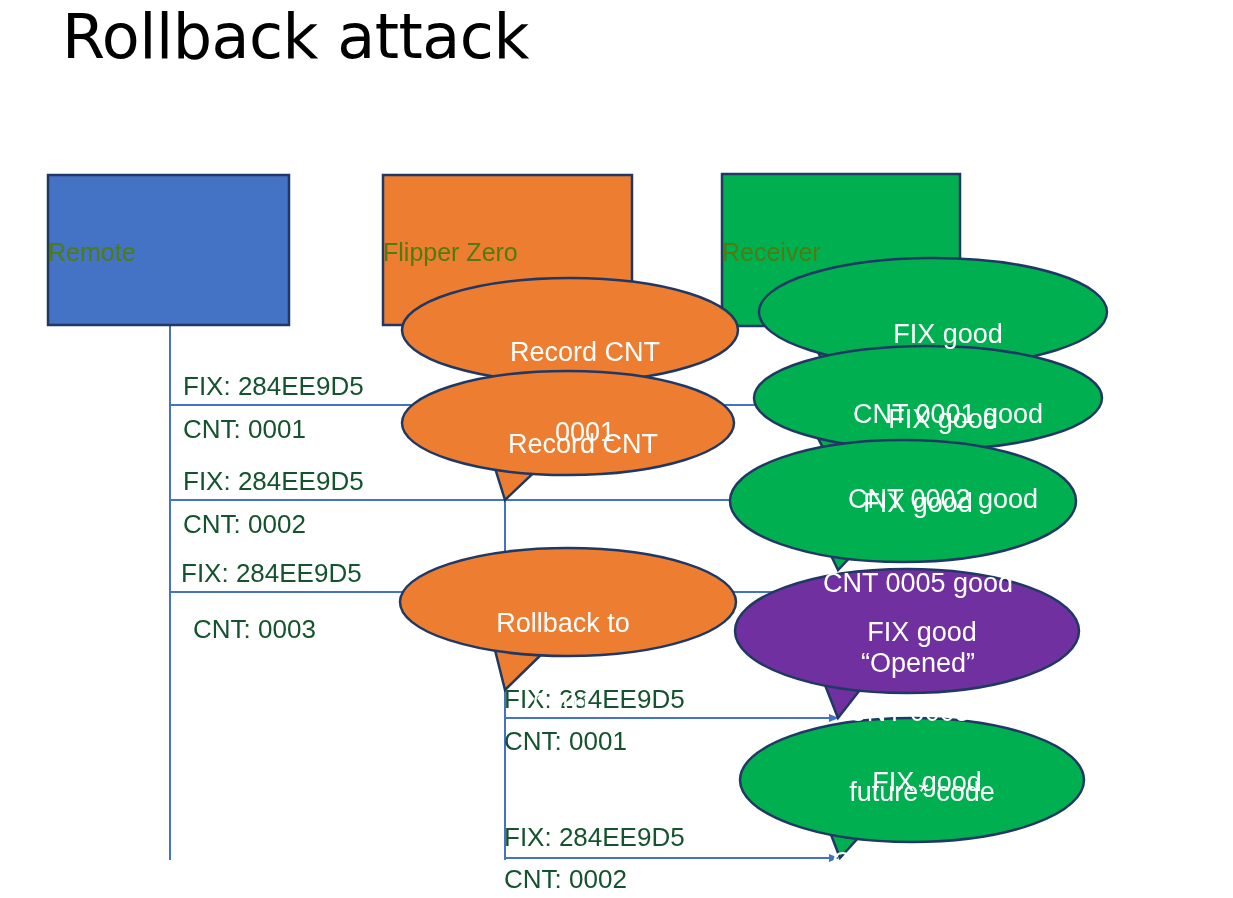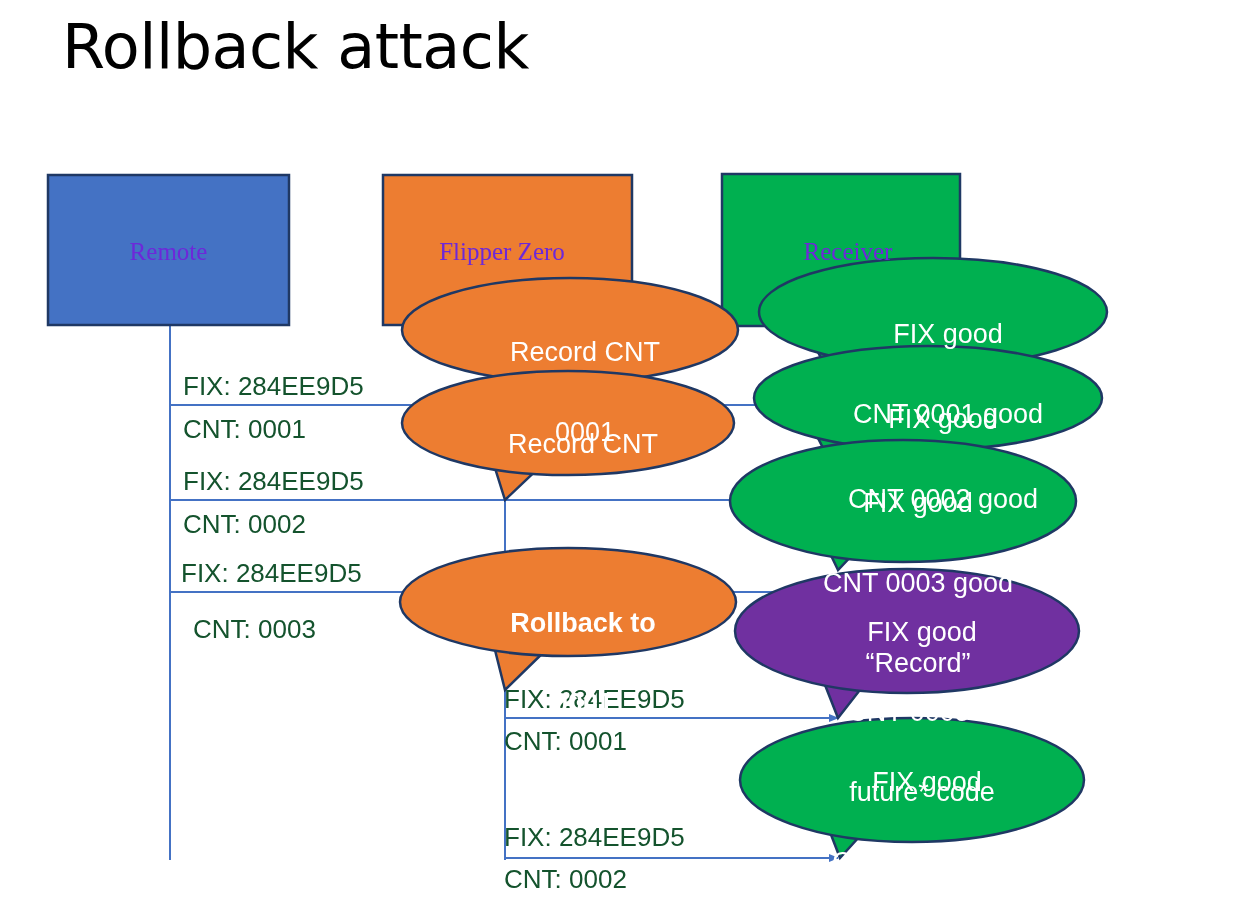--- a/index.html
+++ b/index.html
@@ -20,36 +20,34 @@
   #slide svg.layer {
     position: absolute;
     left: 0;
     top: 0;
     width: 1233px;
     height: 898px;
   }
   .slide-title {
     position: absolute;
     left: 62px;
-    top: 10px;
+    top: 0;
     font-size: 62px;
     font-weight: 400;
     color: #000000;
     letter-spacing: -0.5px;
     white-space: nowrap;
     font-family: "DejaVu Sans", sans-serif;
   }
   .lane-label {
     position: absolute;
-    color: #6d28d9;
+    color: #4d7c0f;
     font-size: 25px;
     font-weight: 400;
-    text-align: center;
     white-space: nowrap;
-    font-family: Liberation Serif, serif;
   }
   .msg-label {
     position: absolute;
     color: #14532d;
     font-size: 26px;
     font-weight: 400;
     white-space: nowrap;
   }
   .bubble-text {
     position: absolute;
@@ -162,39 +160,39 @@
   <div class="bubble-text" style="left:402px; top:292px; width:336px;">
     <span>Record CNT</span><br>
     <span>0001</span>
   </div>
 
   <div class="bubble-text" style="left:402px; top:384px; width:332px;">
     <span>Record CNT</span><br>
     <span>0002</span>
   </div>
 
-  <div class="bubble-text" style="left:400px; top:563px; width:336px;font-weight:bold;">
+  <div class="bubble-text" style="left:380px; top:563px; width:336px;">
     <span>Rollback to</span><br>
     <span>0001</span>
   </div>
 
   <div class="bubble-text" style="left:759px; top:274px; width:348px;">
     <span>FIX good</span><br>
     <span>CNT 0001 good</span>
   </div>
 
   <div class="bubble-text" style="left:754px; top:359px; width:348px;">
     <span>FIX good</span><br>
     <span>CNT 0002 good</span>
   </div>
 
   <div class="bubble-text" style="left:730px; top:443px; width:346px;">
     <span>FIX good</span><br>
-    <span>CNT 0003 good</span><br>
-    <span>“Record”</span>
+    <span>CNT 0005 good</span><br>
+    <span>“Opened”</span>
   </div>
 
   <div class="bubble-text" style="left:734px; top:572px; width:346px;">
     <span>FIX good</span><br>
     <span>CNT 0005 is</span><br>
     <span>future* code</span>
   </div>
 
   <div class="bubble-text" style="left:739px; top:722px; width:346px;">
     <span>FIX good</span><br>

